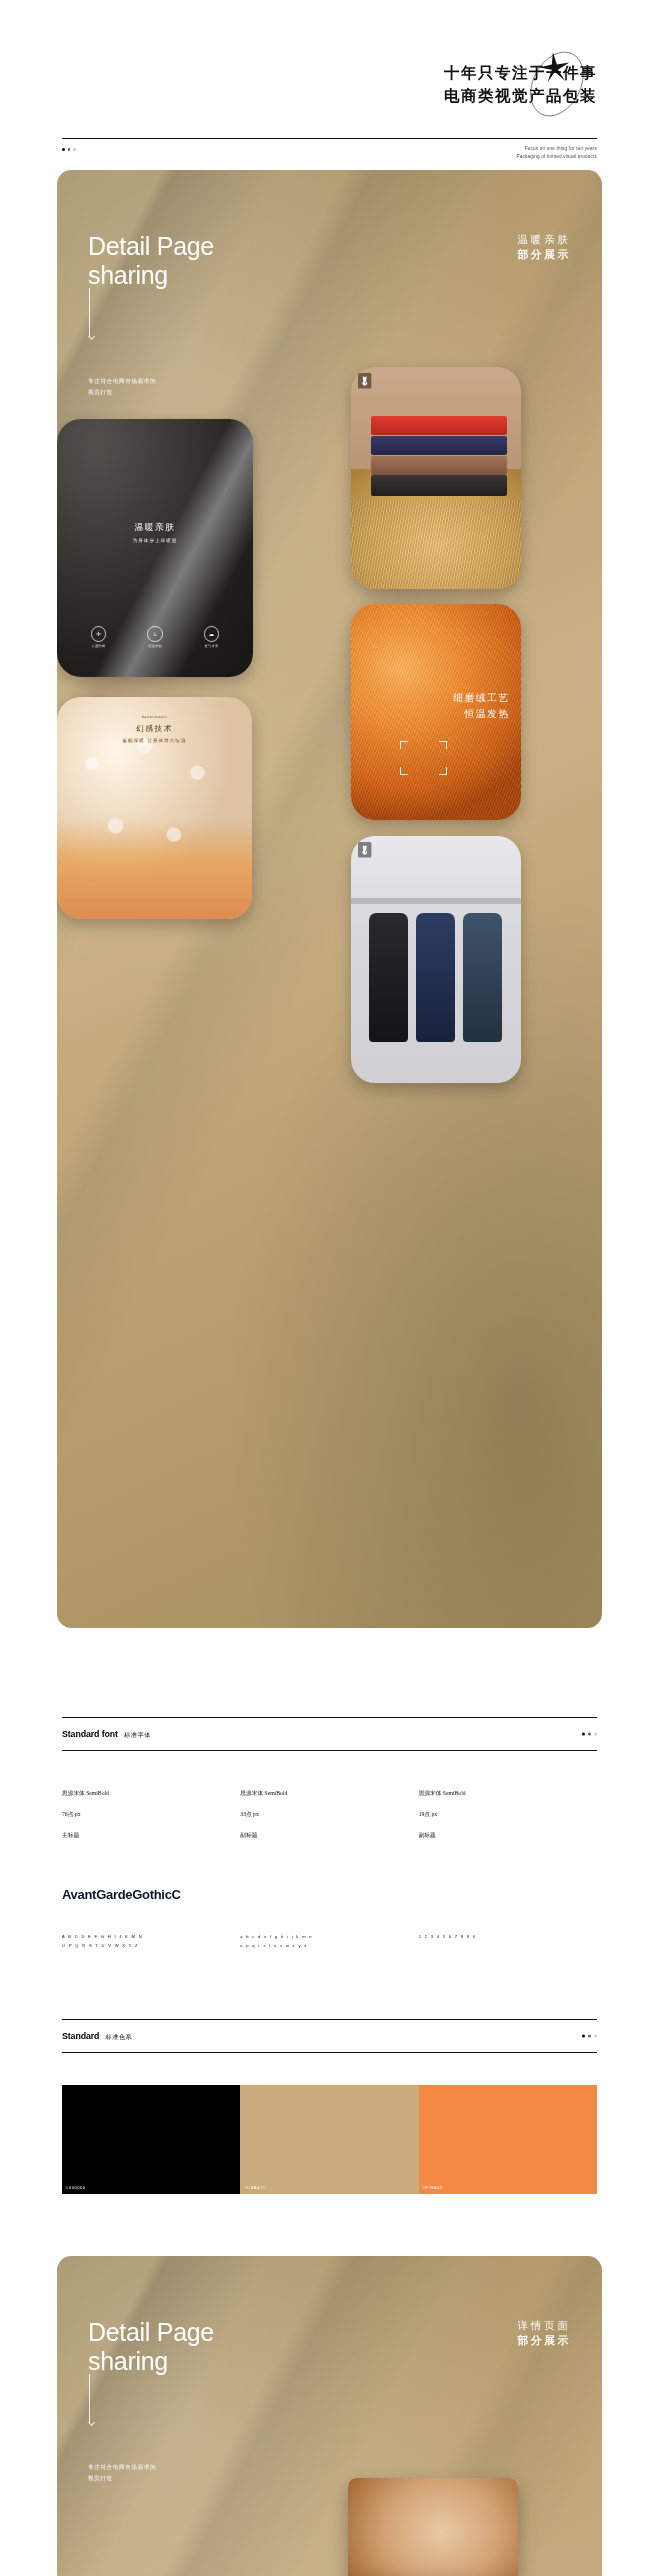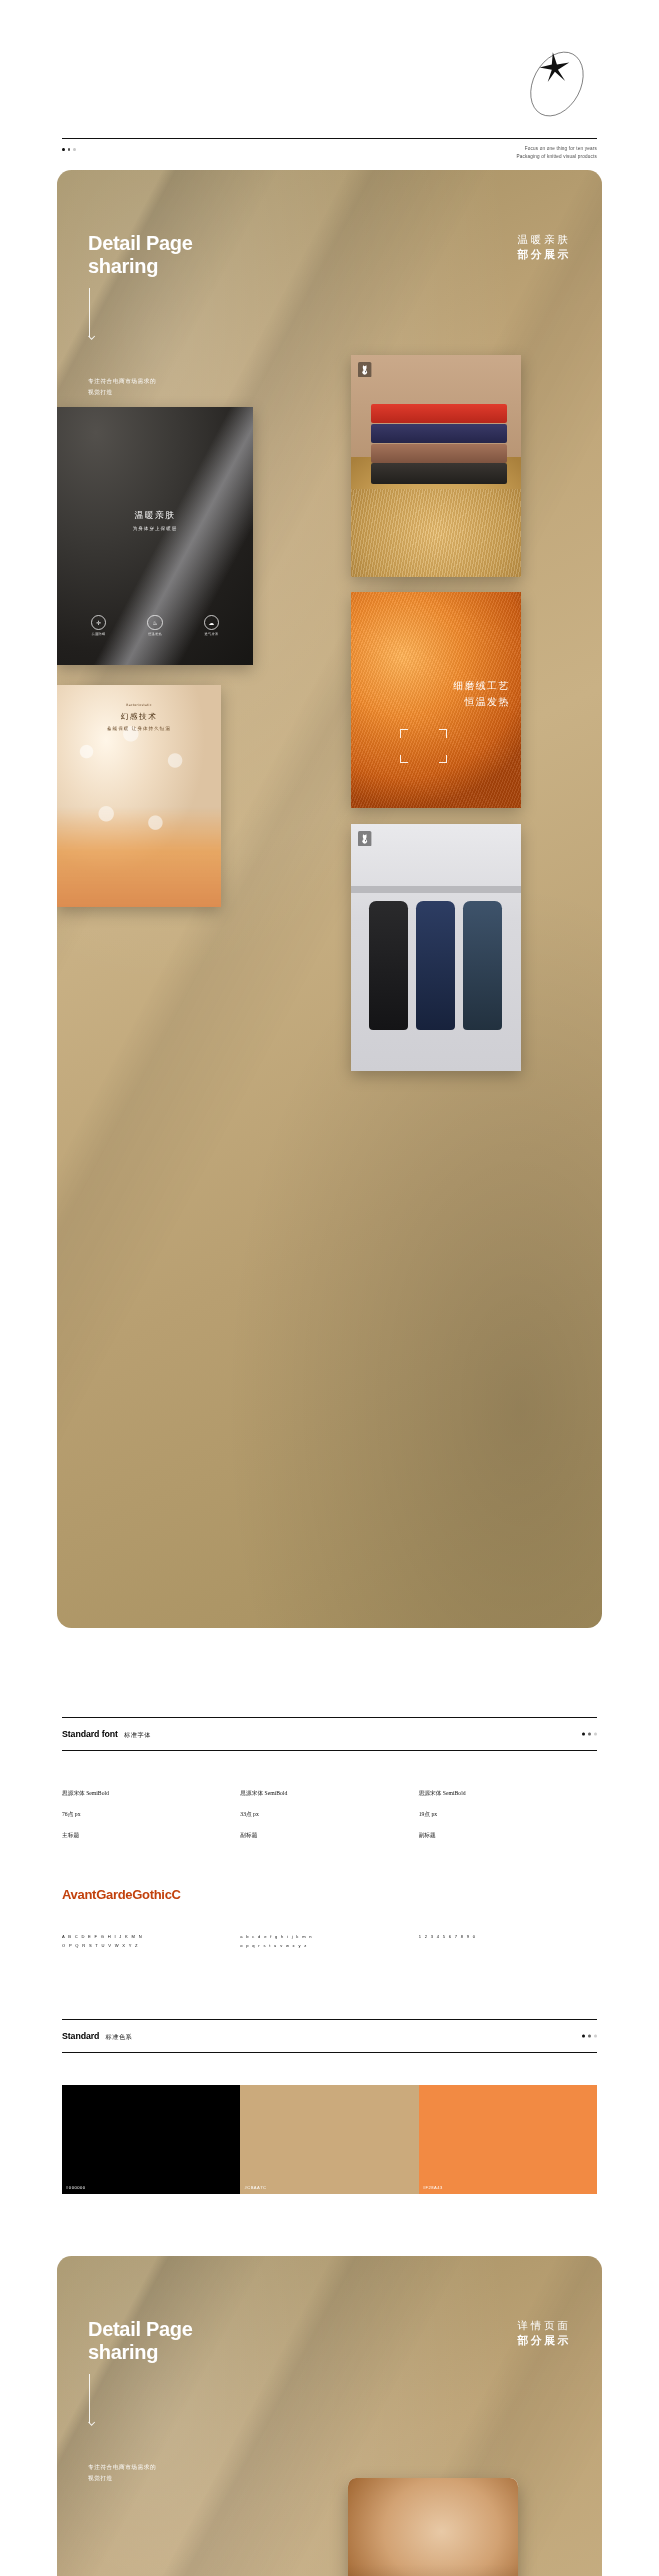--- a/index.html
+++ b/index.html
@@ -69,21 +69,21 @@
   .shadow-overlay {
     position:absolute; inset:0; pointer-events:none; opacity:.30;
     background:
       linear-gradient(118deg, rgba(0,0,0,0) 0%, rgba(0,0,0,0) 8%, rgba(0,0,0,.42) 9%, rgba(0,0,0,.0) 17%),
       linear-gradient(118deg, rgba(0,0,0,0) 0%, rgba(0,0,0,0) 22%, rgba(0,0,0,.30) 24%, rgba(0,0,0,0) 33%),
       linear-gradient(118deg, rgba(0,0,0,0) 0%, rgba(0,0,0,0) 40%, rgba(0,0,0,.22) 43%, rgba(0,0,0,0) 52%);
   }
 
   .panel-head { position:relative; padding:62px 31px 0 31px; }
   .panel-title {
-    font-size:20px; font-weight:bold; color:#fff; line-height:1.16; letter-spacing:-0.3px;
+    font-size:25px; font-weight:normal; color:#fff; line-height:1.16; letter-spacing:-0.3px;
     font-family:"Liberation Sans", sans-serif;
   }
   .panel-zh {
     position:absolute; right:31px; top:62px; text-align:right; color:#fff;
   }
   .panel-zh .zh1 {
     font-size:10.3px; letter-spacing:3.1px; font-weight:400; line-height:1.5;
     font-family:"DejaVu Sans", sans-serif;
   }
   .panel-zh .zh2 {
@@ -103,20 +103,21 @@
     position:absolute; left:31px; top:206px; color:#fff;
     font-size:5.7px; line-height:2.0; letter-spacing:0.5px;
     font-family:"DejaVu Sans", sans-serif;
   }
 
   
   .cards { position:relative; padding:52px 31px 41px 31px; }
   .card {
     position:absolute; overflow:hidden; background:#2a2a2a;
     box-shadow:0 5.2px 14.4px rgba(0,0,0,.25);
+    border-radius:24px;
   }
   .card .cap { position:absolute; left:0; right:0; text-align:center; color:#fff; }
   .cap-main { font-size:8.8px; letter-spacing:1.5px; font-family:"DejaVu Sans", sans-serif; }
   .cap-sub  { font-size:4.6px; letter-spacing:1px; margin-top:4.1px; font-family:"DejaVu Sans", sans-serif; }
 
   .icon-row { position:absolute; left:0; right:0; display:flex; justify-content:space-around; padding:0 13.4px; }
   .ico { width:15.5px; height:15.5px; border:0.5px solid rgba(255,255,255,.75); border-radius:50%;
          display:flex; align-items:center; justify-content:center; color:#fff; font-size:5.7px; }
   .ico-lab { font-size:3.1px; color:rgba(255,255,255,.8); text-align:center; margin-top:2.1px;
              font-family:"DejaVu Sans", sans-serif; letter-spacing:0.3px; }
@@ -191,21 +192,21 @@
   .spec-dots i:nth-child(3){ background:#cfcfcf; }
 
   .font-grid { display:flex; margin-top:39px; }
   .font-col { width:33.33%; }
   .font-col .fname { font-size:5.7px; font-family:"Liberation Serif", serif; color:#111; }
   .font-col .fsize { font-size:5.7px; font-family:"Liberation Serif", serif; color:#111; margin-top:13.4px; }
   .font-col .frole { font-size:5.7px; font-family:"DejaVu Sans", sans-serif; color:#111; margin-top:13.4px; }
 
   .specimen { margin-top:47px; }
   .specimen .sp-name {
-    font-size:13px; font-weight:bold; letter-spacing:-0.3px; color:#c2410c;
+    font-size:13px; font-weight:bold; letter-spacing:-0.3px; color:#0f172a;
     font-family:"Liberation Sans", sans-serif;
     margin-top:38px;
   }
   .sp-grid { display:flex; margin-top:30px; }
   .sp-col { width:33.33%; font-size:4.1px; letter-spacing:1.3px; line-height:2.2;
             font-family:"Liberation Sans", sans-serif; color:#111; }
 
   .swatches { display:flex; margin-top:32px; gap:0; }
   .sw-cell { width:33.33%; }
   .sw-chip { height:109px; position:relative; }
@@ -236,20 +237,24 @@
 
 <div class="page">
 
   <div class="header">
 
     <svg class="swoosh" viewBox="0 0 150 140">
       <ellipse cx="70" cy="72" rx="46" ry="66" fill="none" stroke="#222" stroke-width="1" transform="rotate(28 70 72)"></ellipse>
       <path d="M62 10 L70 34 L94 30 L72 44 L86 66 L66 48 L52 68 L60 44 L36 40 L60 34 Z" fill="#111"></path>
     </svg>
 
+    <div class="tagline">
+      <div class="t-line">十年只专注于一件事</div>
+      <div class="t-line">电商类视觉产品包装</div>
+    </div>
 
     <div class="rule-top"></div>
     <div class="dots-hdr">
         <i></i>
         <i></i>
         <i></i>
       </div>
     <div class="hdr-en">
       <div>Focus on one thing for ten years</div>
       <div>Packaging of knitted visual products</div>
@@ -324,21 +329,21 @@
           <div class="cap-main" style="font-size:9.8px;margin-top:3.1px;">恒温发热</div>
         </div>
         <div class="lens-frame" style="left:49px; bottom:45px; z-index:3;">
           <span style="left:0;top:0;border-left:1px solid rgba(255,255,255,.9);border-top:1px solid rgba(255,255,255,.9);"></span>
           <span style="right:0;top:0;border-right:1px solid rgba(255,255,255,.9);border-top:1px solid rgba(255,255,255,.9);"></span>
           <span style="left:0;bottom:0;border-left:1px solid rgba(255,255,255,.9);border-bottom:1px solid rgba(255,255,255,.9);"></span>
           <span style="right:0;bottom:0;border-right:1px solid rgba(255,255,255,.9);border-bottom:1px solid rgba(255,255,255,.9);"></span>
         </div>
       </div>
 
-      <div class="card tex-quilt" style="left:0px; top:407px; width:164px; height:222px;">
+      <div class="card tex-quilt" style="left:0px; top:407px; width:195px; height:222px;">
         <div class="badge-tag" style="left:50%; transform:translateX(-50%); top:17.5px; z-index:3;">Bacteriostatic</div>
         <div class="cap" style="top:27px; z-index:3; color:#5a3a18;">
           <div class="cap-main" style="font-size:7.7px;color:#4a2f12;">幻感技术</div>
           <div class="cap-sub" style="color:#5d3c1a;">蓄能保暖 让身体持久恒温</div>
         </div>
       </div>
 
       <div class="card tex-tanks" style="left:294px; top:546px; width:170px; height:247px;">
         <div style="position:absolute;left:0;right:0;top:62px;height:6.2px;background:#b9b9bd;"></div>
         <div style="position:absolute;left:17.5px;top:77px;width:39px;height:129px;border-radius:7.2px 7.2px 4.1px 4.1px;

